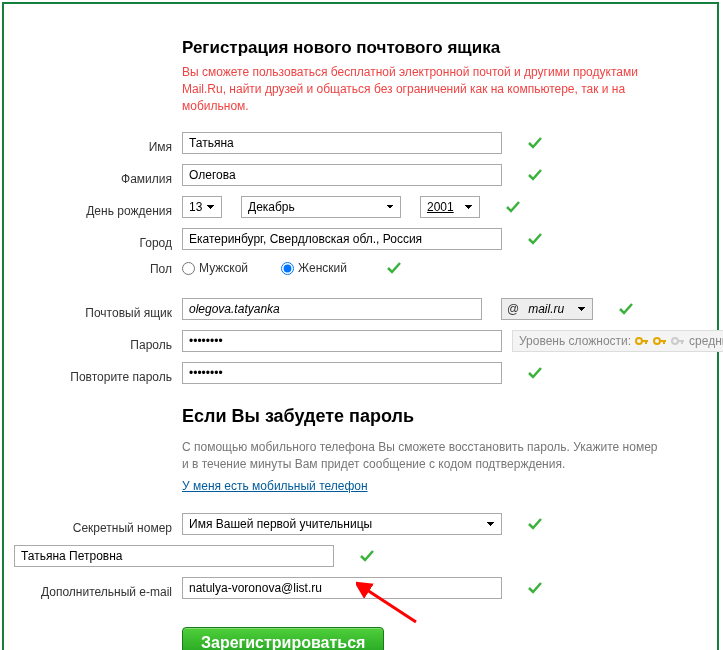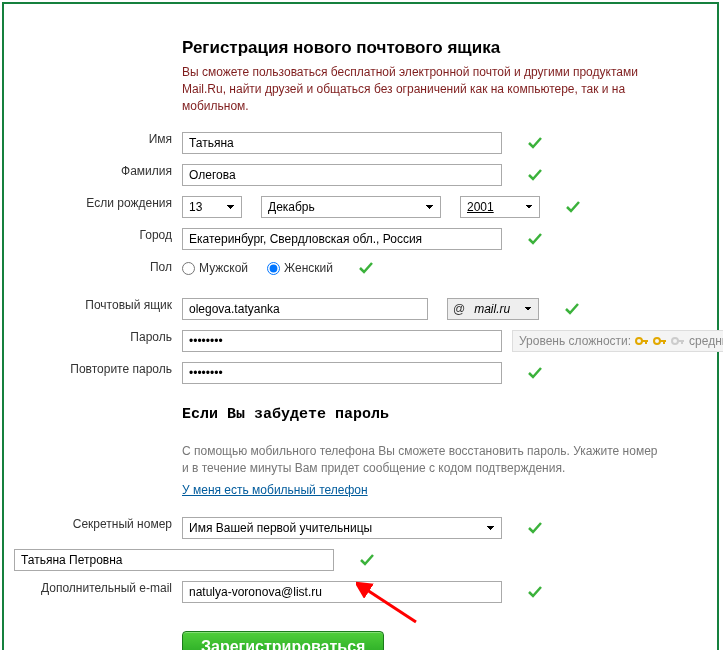--- a/index.html
+++ b/index.html
@@ -9,52 +9,52 @@
     color: #333;
     margin: 0;
     padding: 0;
     background: #fff;
     width: 723px;
     position: relative;
   }
   .container { position: relative; padding: 34px 10px 20px 10px; border: 2px solid #15803d; margin: 2px; width: 717px; }
   .content-col { margin-left: 168px; width: 480px; }
   h1 { font-size: 17px; font-weight: bold; margin: 0 0 6px 0; color: #000; }
-  .intro { color: #7f1d1d; font-size: 12px; line-height: 1.4; margin-bottom: 18px; }
-  .row { display: flex; align-items: flex-start; margin-bottom: 10px; }
+  .intro { color: #ef4444; font-size: 12px; line-height: 1.4; margin-bottom: 18px; }
+  .row { display: flex; align-items: flex-end; margin-bottom: 10px; }
   .row .label { width: 168px; text-align: right; padding-right: 10px; color: #333; }
   .row .fields { display: flex; align-items: center; gap: 19px; position: relative; }
   input[type=text], input[type=password] {
     border: 1px solid #aaa; height: 22px; padding: 2px 6px; font-size: 12px; font-family: inherit;
   }
   .w-long { width: 320px; }
-  .w-med  { width: 246px; }
+  .w-med  { width: 300px; font-style: italic; }
   select {
     border: 1px solid #aaa; height: 22px; font-size: 12px; font-family: inherit; background: #fff;
     appearance: none; -webkit-appearance: none; padding: 2px 18px 2px 6px;
     background-image: linear-gradient(45deg, transparent 50%, #000 50%), linear-gradient(135deg, #000 50%, transparent 50%);
     background-position: calc(100% - 10px) 8px, calc(100% - 6px) 8px;
     background-size: 4px 4px, 4px 4px;
     background-repeat: no-repeat;
   }
-  .sel-day { width: 60px; }
-  .sel-month { width: 180px; }
-  .sel-year { width: 80px; text-decoration: underline; }
+  .sel-day { width: 40px; }
+  .sel-month { width: 160px; }
+  .sel-year { width: 60px; text-decoration: underline; }
   .sel-domain { width: 70px; font-style: italic; }
   .sel-secret { width: 320px; }
   .domain-box { display: inline-flex; align-items: center; border: 1px solid #aaa; height: 22px; background: #eee; }
   .domain-box .at { padding: 0 3px 0 5px; }
   .domain-box select { border: none; height: 20px; background-color: #eee; }
   .check {
     width: 16px; height: 16px; display: inline-block; margin-left: 6px;
   }
   .check svg { display: block; }
-  .radio-wrap { display: inline-flex; align-items: center; gap: 4px; }
+  .radio-wrap { display: inline-flex; align-items: center; gap: 4px; margin-right: 14px; }
   .radio-wrap input { margin: 0; }
-  .section-hdr { font-size: 15px; font-weight: bold; margin: 22px 0 20px 0; color: #000; font-family: Liberation Mono, monospace; }
+  .section-hdr { font-size: 18px; font-weight: bold; margin: 22px 0 12px 0; color: #000; }
   .section-txt { color: #777; margin-bottom: 6px; line-height: 1.4; }
   .linklike { color: #005b9c; text-decoration: underline; cursor: pointer; display: inline-block; margin-bottom: 20px; }
   .pw-strength {
     position: absolute; left: 330px; top: 0; height: 22px;
     display: inline-flex; align-items: center; background: #f4f4f4; border: 1px solid #ddd;
     padding: 0 6px; color: #888; gap: 4px; white-space: nowrap;
   }
   .key { width: 14px; height: 14px; display: inline-block; }
   .btn-register {
     display: inline-block; padding: 6px 18px; border: 1px solid #1a7a1a;
@@ -99,21 +99,21 @@
       <input type="text" class="w-long" value="Олегова" style="">
       <span class="check">
           <svg viewBox="0 0 16 16">
             <path d="M2 8 L6 12 L14 3" stroke="#3bb23b" stroke-width="2.5" fill="none"></path>
           </svg>
         </span>
     </div>
   </div>
 
   <div class="row">
-    <div class="label">Если рождения</div>
+    <div class="label">День рождения</div>
     <div class="fields">
       <select class="sel-day"><option>13</option></select>
       <select class="sel-month"><option>Декабрь</option></select>
       <select class="sel-year"><option>2001</option></select>
       <span class="check">
           <svg viewBox="0 0 16 16">
             <path d="M2 8 L6 12 L14 3" stroke="#3bb23b" stroke-width="2.5" fill="none"></path>
           </svg>
         </span>
     </div>

